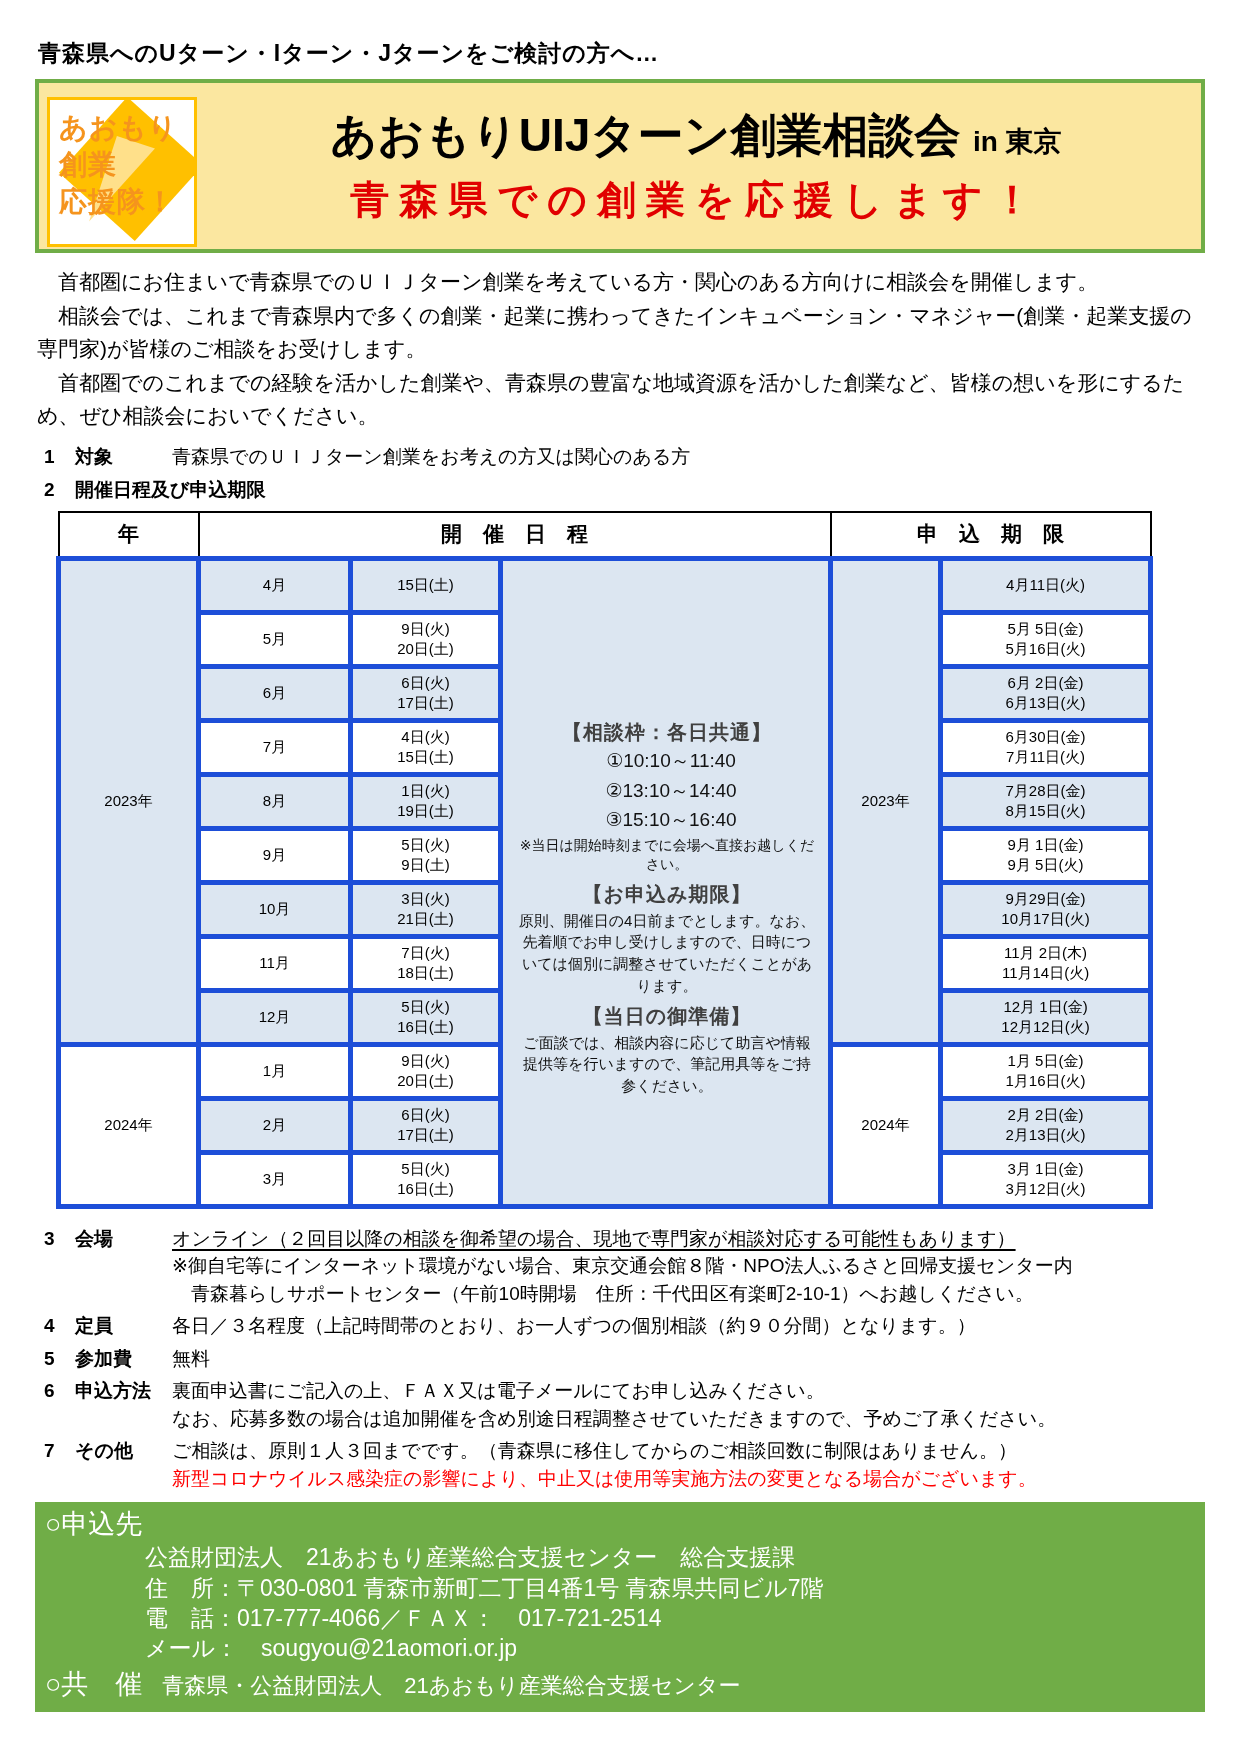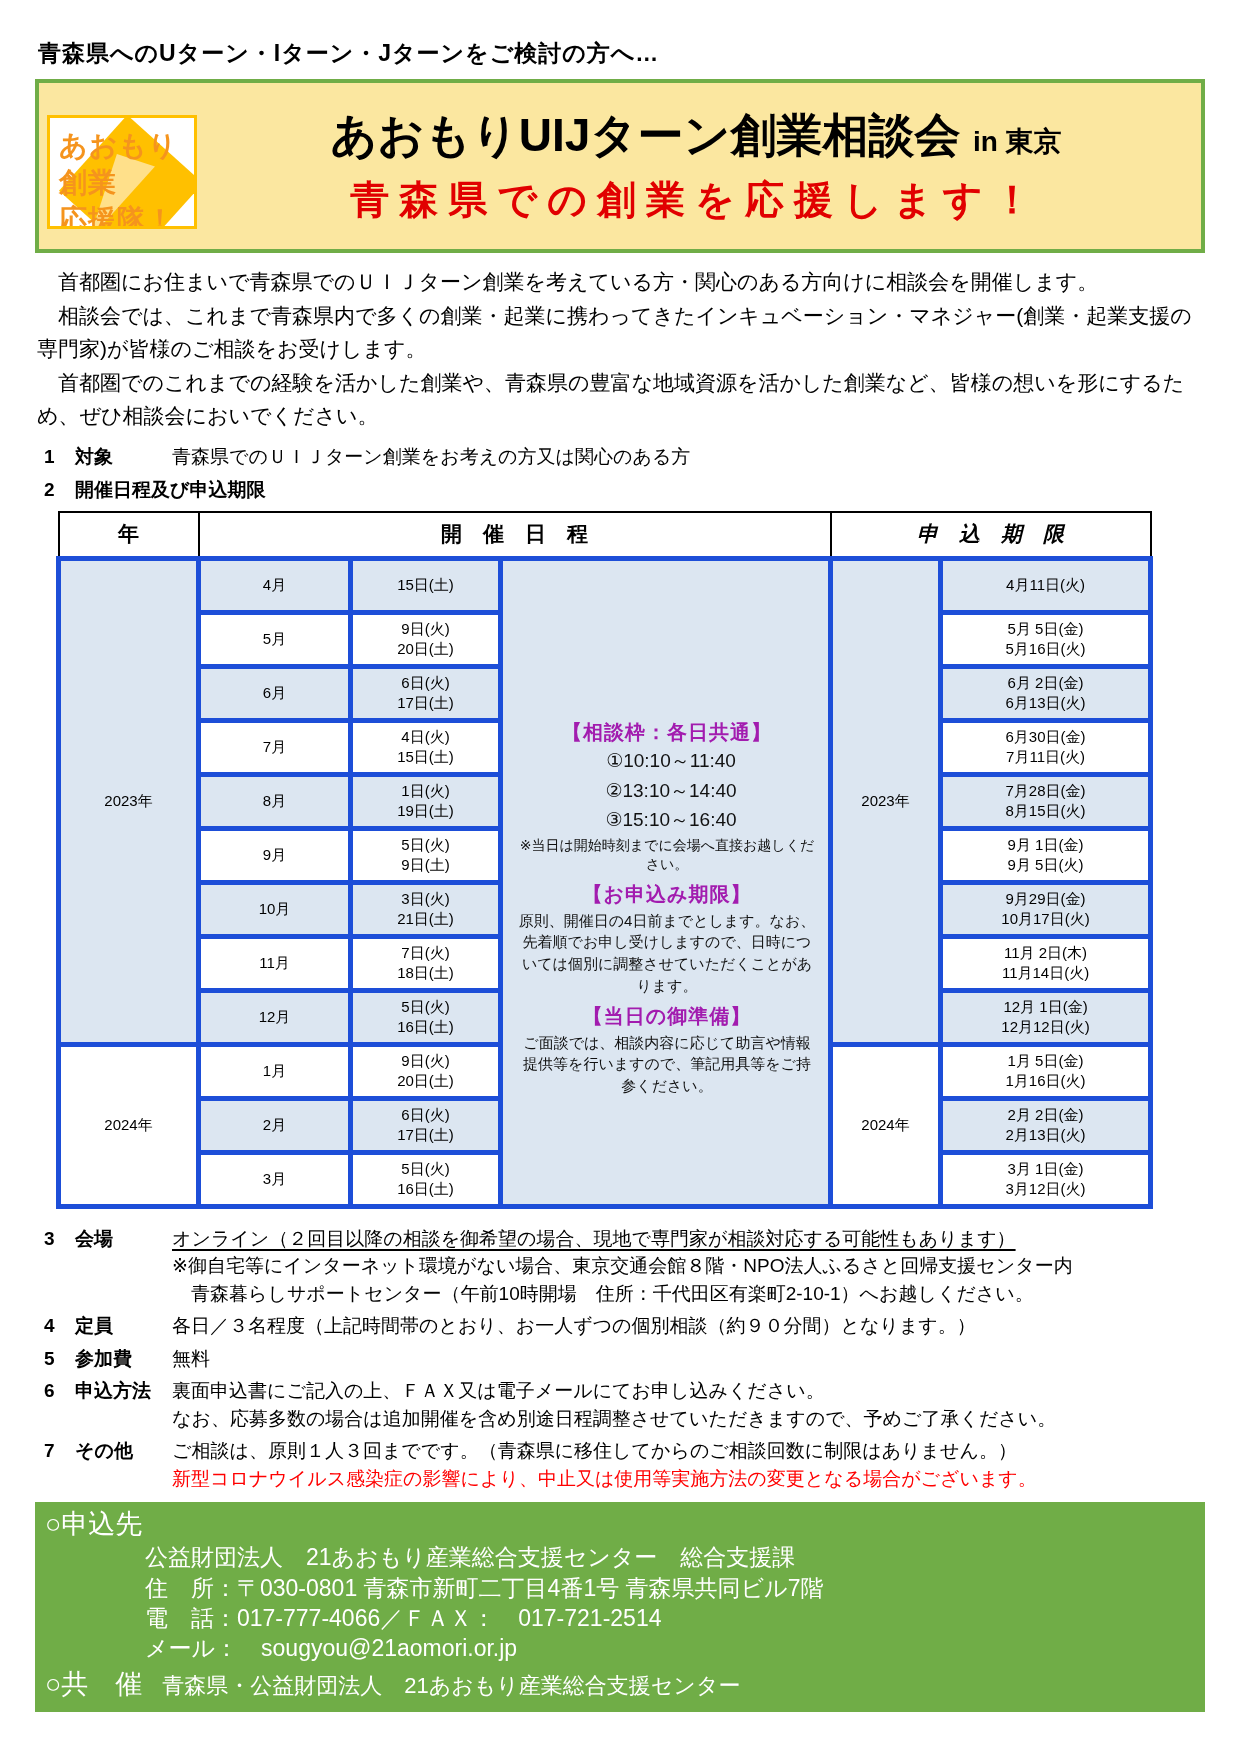--- a/index.html
+++ b/index.html
@@ -5,21 +5,21 @@
   * { margin:0; padding:0; box-sizing:border-box; }
   html,body { background:#ffffff; }
   body { font-family:"Liberation Sans","DejaVu Sans",sans-serif; color:#111; }
   .page { position:relative; width:1240px; height:1755px; margin:0 auto; background:#fff; padding:36px 35px 0 35px; overflow:hidden; }
 
   
   .top-note { font-size:23px; font-weight:bold; color:#000; margin:2px 0 10px 3px; letter-spacing:1px; }
 
   
   .banner { border:4px solid #70ad47; background:#fbe7a0; height:174px; display:flex; align-items:center; padding:6px 12px 6px 8px; }
-  .logo-box { position:relative; flex:none; width:150px; height:114px; background:#ffffff; border:3px solid #ffc000; overflow:hidden;margin-top:12px; }
+  .logo-box { position:relative; flex:none; width:150px; height:150px; background:#ffffff; border:3px solid #ffc000; overflow:hidden;margin-top:12px; }
   .logo-diamond { position:absolute; left:30px; top:18px; width:102px; height:102px; background:#ffc000; transform:rotate(42deg); }
   .logo-diamond-light { position:absolute; left:52px; top:40px; width:0; height:0; border-top:90px solid #ffe08a; border-right:40px solid transparent; transform:rotate(18deg); }
   .logo-text { position:absolute; left:9px; top:10px; font-size:28px; font-weight:bold; color:#f5941d; line-height:1.32; white-space:pre-line; letter-spacing:1px; }
   .banner-main { flex:1; text-align:center; padding-left:6px; }
   .banner-title-row { white-space:nowrap; }
   .banner-title { font-size:46px; font-weight:900; color:#000; letter-spacing:0px; }
   .banner-title-suffix { font-size:28px; font-weight:800; color:#000; margin-left:8px; }
   .banner-subtitle { margin-top:6px; font-family:"Liberation Serif","DejaVu Serif",serif; font-size:39px; font-weight:bold; color:#e10000; letter-spacing:10px; }
 
   
@@ -39,24 +39,24 @@
   .schedule thead th { border-width:2px; border-color:#000; height:46px; font-size:21px; font-weight:bold; background:#fff; color:#000; }
   .schedule tbody tr { height:54px; }
   .schedule td { font-size:15px; color:#000; background:#fff; }
   .month-cell { font-size:16px; }
   .day-cell, .deadline-cell { white-space:pre-line; line-height:1.35; }
   .year-cell { font-size:20px; }
   tr.shaded > td { background:#dce6f1; }
   td.cell-blue { background:#dce6f1; }
   td.cell-white { background:#ffffff; }
   td.col-sep { border-left-width:2px; border-left-color:#000; }
-  th.col-sep { border-left-width:2px;font-style:italic; }
+  th.col-sep { border-left-width:2px; }
   tr.group-start > td { border-top:2px solid #000; }
   .notes-cell { background:#dce6f1; text-align:left; vertical-align:top; padding:52px 12px 0 15px; }
-  .note-heading { font-size:20px; font-weight:600; color:#a21caf; letter-spacing:1px; }
+  .note-heading { font-size:20px; font-weight:600; color:#404040; letter-spacing:1px; }
   .note-slots { font-size:19px; line-height:1.55; padding-left:8px; white-space:pre-line; color:#111; }
   .note-small { font-size:14px; line-height:1.4; color:#111; margin-top:1px; }
   .note-body { font-size:15px; line-height:1.45; color:#111; margin-top:2px; }
   .mt-block { margin-top:6px; }
 
   
   .bottom-items { margin-top:4px; }
 
   
   .footer { margin-top:10px; background:#70ad47; color:#ffffff; padding:6px 14px 10px 10px; }

